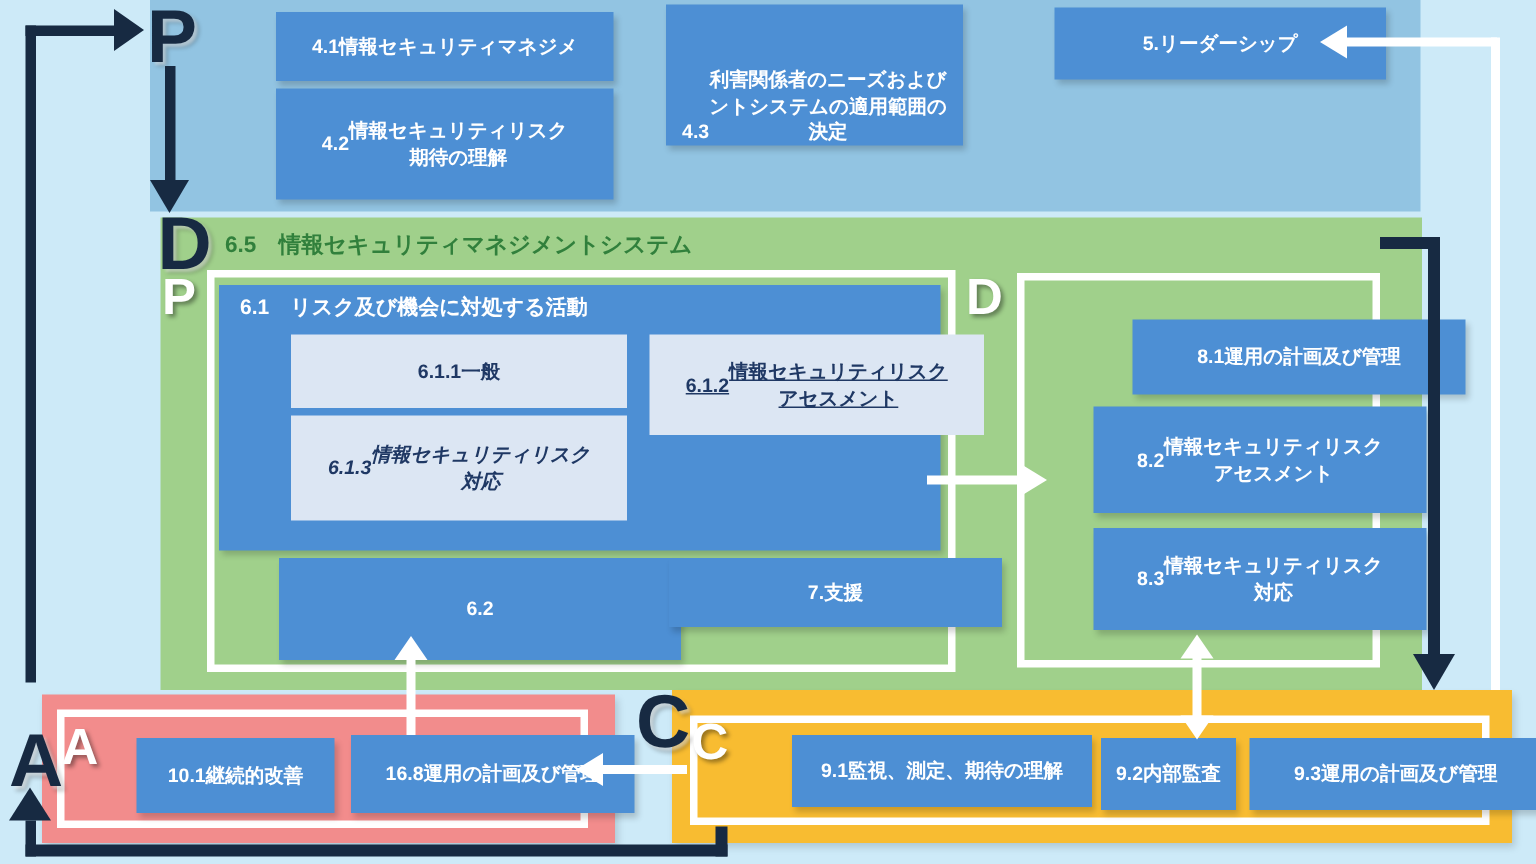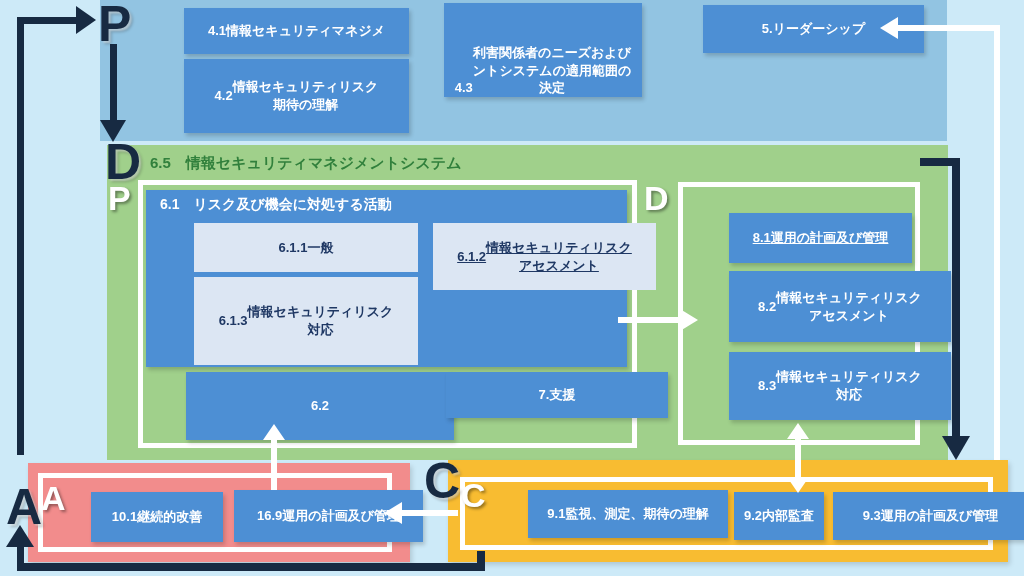--- a/index.html
+++ b/index.html
@@ -82,35 +82,35 @@
   </div>
   <div class="box light z3" style="left:153px;top:223px;width:224px;height:49px;">
     <div class="num">6.1.1</div>
     <div class="label">一般</div>
   </div>
   <div class="box light z3" style="left:392px;top:223px;width:223px;height:67px;text-decoration:underline;">
     <div class="num">6.1.2</div>
     <div class="label">情報セキュリティリスク
 アセスメント</div>
   </div>
-  <div class="box light z3" style="left:153px;top:277px;width:224px;height:88px;">
+  <div class="box light z3" style="left:153px;top:277px;width:224px;height:70px;font-style:italic;">
     <div class="num">6.1.3</div>
     <div class="label">情報セキュリティリスク
 対応</div>
   </div>
 
   <div class="box z3" style="left:145px;top:372px;width:268px;height:68px;">
     <div class="num">6.2</div>
   </div>
   <div class="box z3" style="left:405px;top:372px;width:222px;height:46px;">
     <div class="num">7.</div>
     <div class="label">支援</div>
   </div>
 
-  <div class="box z3" style="left:688px;top:213px;width:183px;height:50px;text-decoration:underline;">
+  <div class="box z3" style="left:714px;top:213px;width:222px;height:50px;">
     <div class="num">8.1</div>
     <div class="label">運用の計画及び管理</div>
   </div>
   <div class="box z3" style="left:688px;top:271px;width:222px;height:71px;">
     <div class="num">8.2</div>
     <div class="label">情報セキュリティリスク
 アセスメント</div>
   </div>
   <div class="box z3" style="left:688px;top:352px;width:222px;height:68px;">
     <div class="num">8.3</div>
@@ -129,21 +129,21 @@
   <div class="box z3" style="left:792px;top:492px;width:195px;height:48px;">
     <div class="num">9.3</div>
     <div class="label">運用の計画及び管理</div>
   </div>
 
   <div class="box z3" style="left:50px;top:492px;width:132px;height:50px;">
     <div class="num">10.1</div>
     <div class="label">継続的改善</div>
   </div>
   <div class="box z3" style="left:193px;top:490px;width:189px;height:52px;">
-    <div class="num">16.9</div>
+    <div class="num">16.8</div>
     <div class="label">運用の計画及び管理</div>
   </div>
 
   <div>
     <div class="ln blk z5" style="left:17px;top:17px;width:7px;height:438px;"></div>
     <div class="ln blk z5" style="left:17px;top:17px;width:59px;height:7px;"></div>
     <div class="tri z5" style="left:76px;top:6px;border-top:14px solid transparent;border-bottom:14px solid transparent;border-left:20px solid #172a42;"></div>
   </div>
 
   <div>

